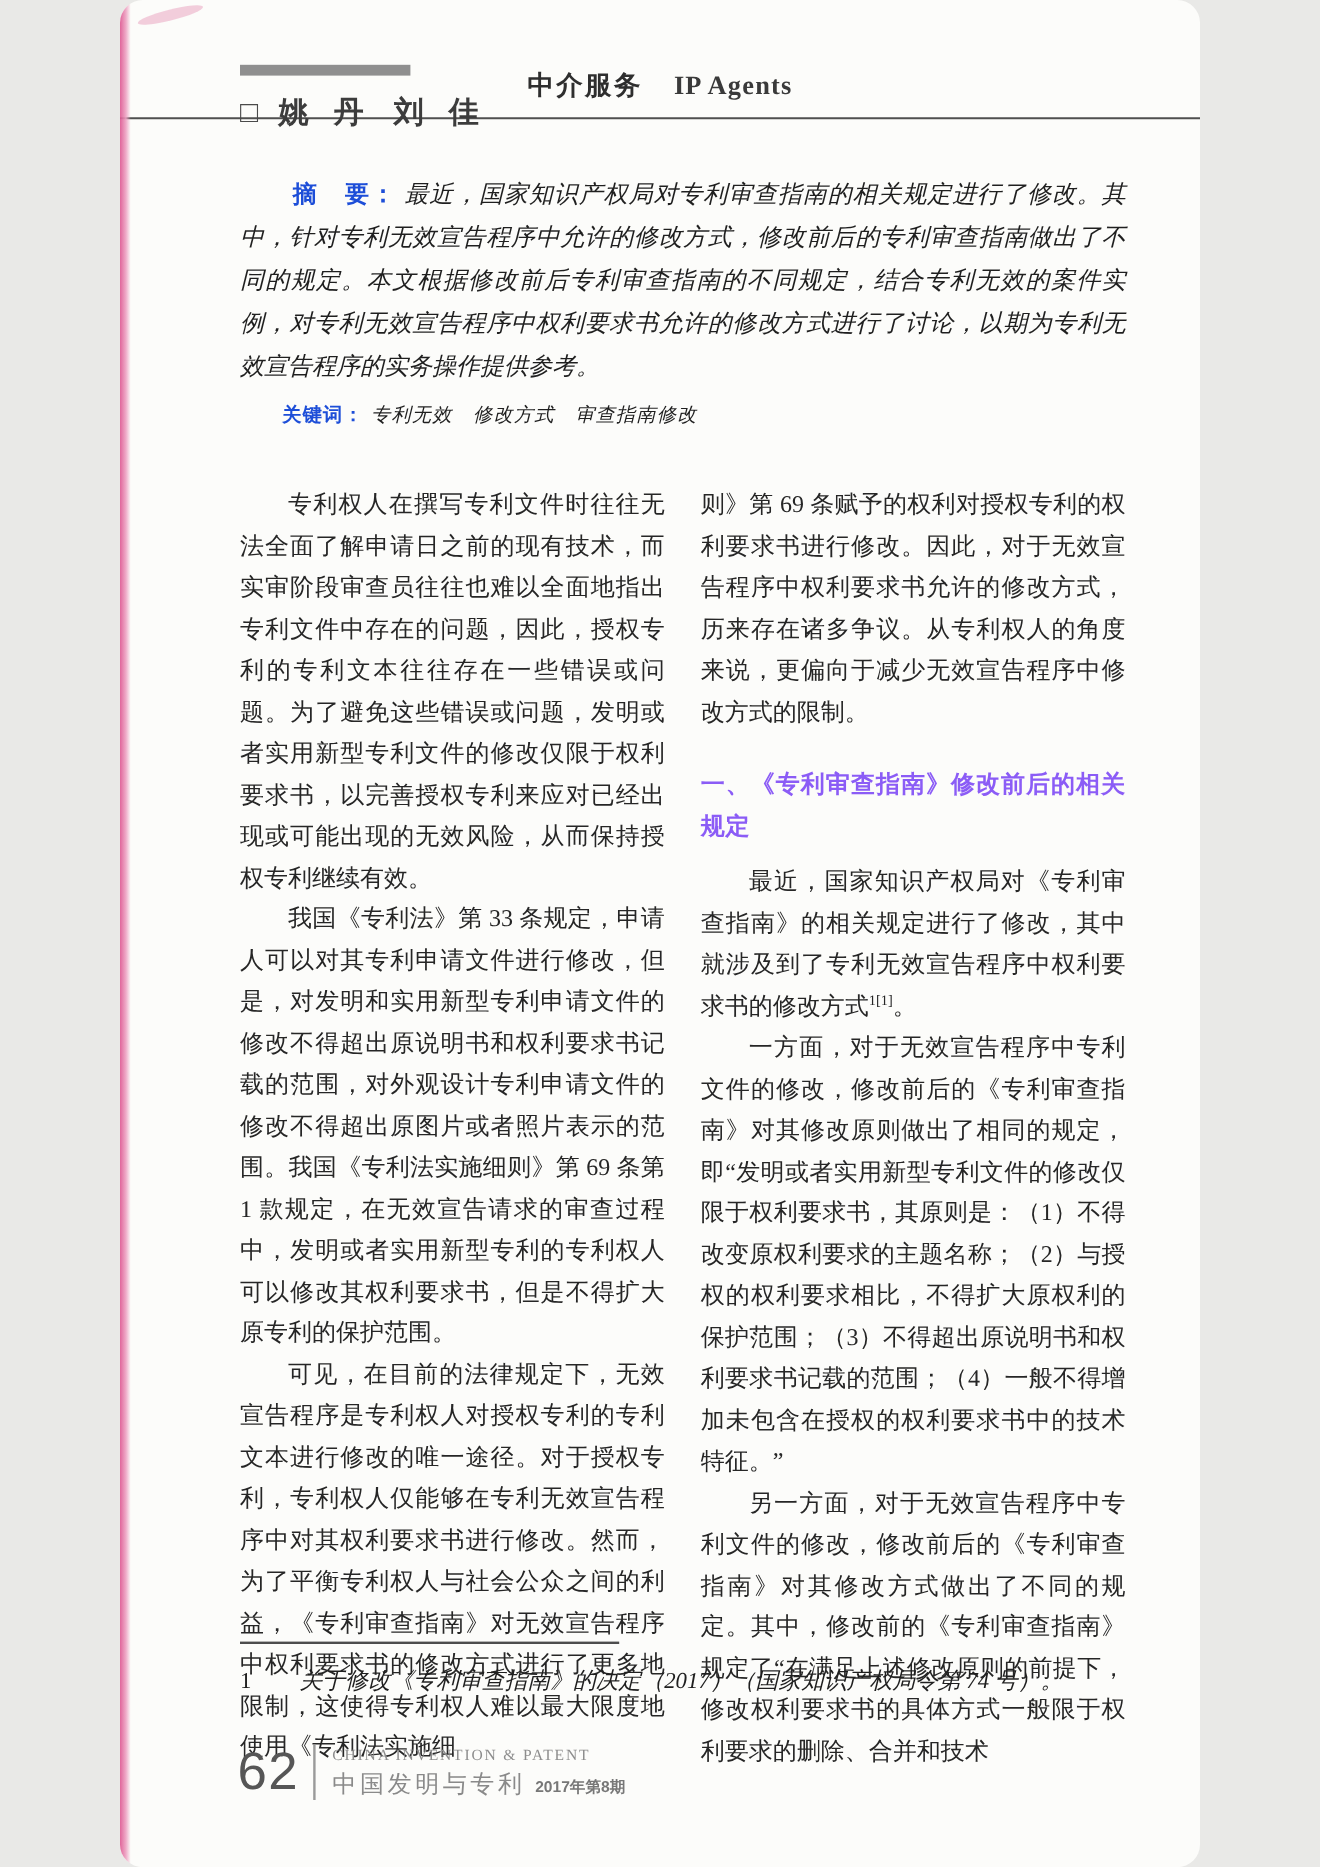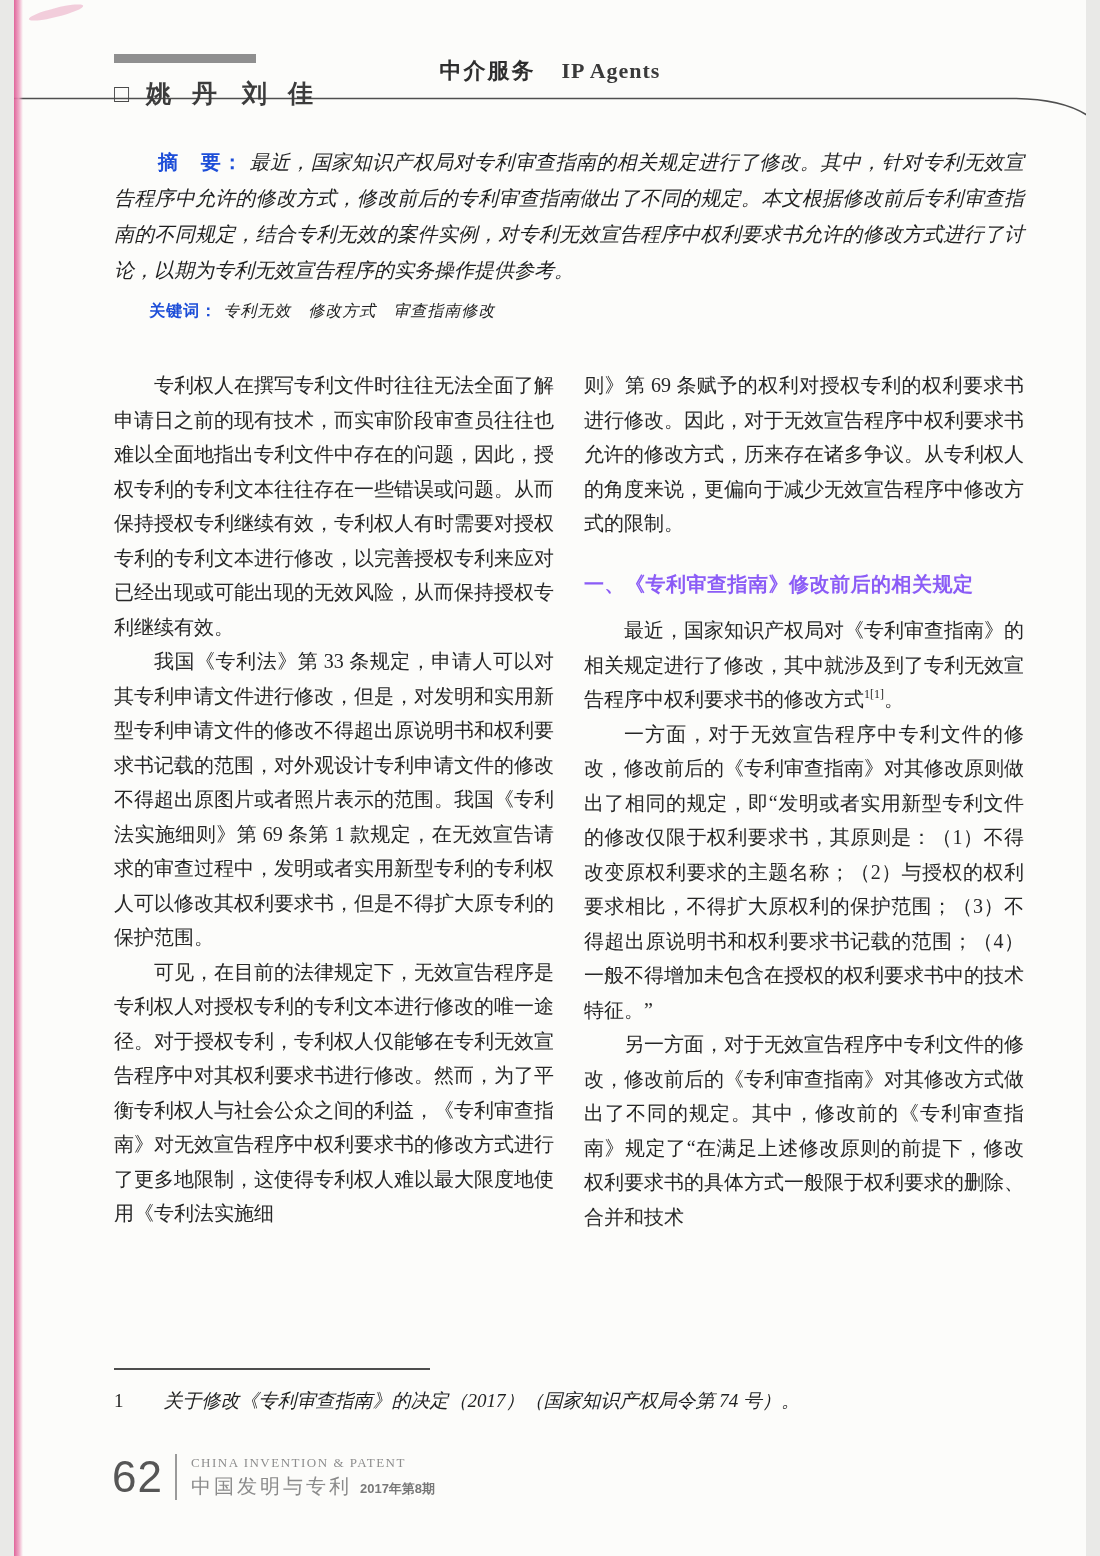--- a/index.html
+++ b/index.html
@@ -1,24 +1,25 @@
 <!DOCTYPE html>
 <html><head>
 <meta charset="utf-8">
 <style>
   html, body { margin: 0; padding: 0; background: #e9e9e7; }
   .page {
     position: relative;
-    width: 1072px;
+    width: 900px;
     height: 1556px;
     margin: 0 auto;
     background: #fcfcfa;
     overflow: hidden;
     font-family: "Liberation Serif", serif;
     color: #2b2b2b;
+    border-radius: 19px;
   }
 
   
   .edge-pink {
     position: absolute; left: 0; top: 0; width: 9px; height: 100%;
     background: linear-gradient(to right, #dd5590 0%, #eda2c2 55%, rgba(237,162,194,0) 100%);
     opacity: 0.9; z-index: 5;
   }
   .edge-pink-wedge {
     position: absolute; left: 14px; top: 8px; width: 56px; height: 9px;
@@ -154,21 +155,21 @@
     <div class="abstract">
       <span class="label">摘　要：</span><span>最近，国家知识产权局对专利审查指南的相关规定进行了修改。其中，针对专利无效宣告程序中允许的修改方式，修改前后的专利审查指南做出了不同的规定。本文根据修改前后专利审查指南的不同规定，结合专利无效的案件实例，对专利无效宣告程序中权利要求书允许的修改方式进行了讨论，以期为专利无效宣告程序的实务操作提供参考。</span>
     </div>
 
     <div class="keywords">
       <span class="label">关键词：</span><span class="value">专利无效　修改方式　审查指南修改</span>
     </div>
 
     <div class="columns">
       <div class="col">
-        <p class="indent">专利权人在撰写专利文件时往往无法全面了解申请日之前的现有技术，而实审阶段审查员往往也难以全面地指出专利文件中存在的问题，因此，授权专利的专利文本往往存在一些错误或问题。从而保持授权专利继续有效，专利权人有时需要对授权专利的专利文本进行修改，以完善授权专利来应对已经出现或可能出现的无效风险，从而保持授权专利继续有效。</p>
+        <p class="indent">专利权人在撰写专利文件时往往无法全面了解申请日之前的现有技术，而实审阶段审查员往往也难以全面地指出专利文件中存在的问题，因此，授权专利的专利文本往往存在一些错误或问题。为了避免这些错误或问题，发明或者实用新型专利文件的修改仅限于权利要求书，以完善授权专利来应对已经出现或可能出现的无效风险，从而保持授权专利继续有效。</p>
         <p class="indent">我国《专利法》第 33 条规定，申请人可以对其专利申请文件进行修改，但是，对发明和实用新型专利申请文件的修改不得超出原说明书和权利要求书记载的范围，对外观设计专利申请文件的修改不得超出原图片或者照片表示的范围。我国《专利法实施细则》第 69 条第 1 款规定，在无效宣告请求的审查过程中，发明或者实用新型专利的专利权人可以修改其权利要求书，但是不得扩大原专利的保护范围。</p>
         <p class="indent">可见，在目前的法律规定下，无效宣告程序是专利权人对授权专利的专利文本进行修改的唯一途径。对于授权专利，专利权人仅能够在专利无效宣告程序中对其权利要求书进行修改。然而，为了平衡专利权人与社会公众之间的利益，《专利审查指南》对无效宣告程序中权利要求书的修改方式进行了更多地限制，这使得专利权人难以最大限度地使用《专利法实施细</p>
       </div>
       <div class="col">
         <p>则》第 69 条赋予的权利对授权专利的权利要求书进行修改。因此，对于无效宣告程序中权利要求书允许的修改方式，历来存在诸多争议。从专利权人的角度来说，更偏向于减少无效宣告程序中修改方式的限制。</p>
         <h2 class="section-heading">一、《专利审查指南》修改前后的相关规定</h2>
         <p class="indent"><span>最近，国家知识产权局对《专利审查指南》的相关规定进行了修改，其中就涉及到了专利无效宣告程序中权利要求书的修改方式</span><sup class="fn-ref">1[1]</sup><span>。</span></p>
         <p class="indent">一方面，对于无效宣告程序中专利文件的修改，修改前后的《专利审查指南》对其修改原则做出了相同的规定，即“发明或者实用新型专利文件的修改仅限于权利要求书，其原则是：（1）不得改变原权利要求的主题名称；（2）与授权的权利要求相比，不得扩大原权利的保护范围；（3）不得超出原说明书和权利要求书记载的范围；（4）一般不得增加未包含在授权的权利要求书中的技术特征。”</p>
         <p class="indent">另一方面，对于无效宣告程序中专利文件的修改，修改前后的《专利审查指南》对其修改方式做出了不同的规定。其中，修改前的《专利审查指南》规定了“在满足上述修改原则的前提下，修改权利要求书的具体方式一般限于权利要求的删除、合并和技术</p>
       </div>

